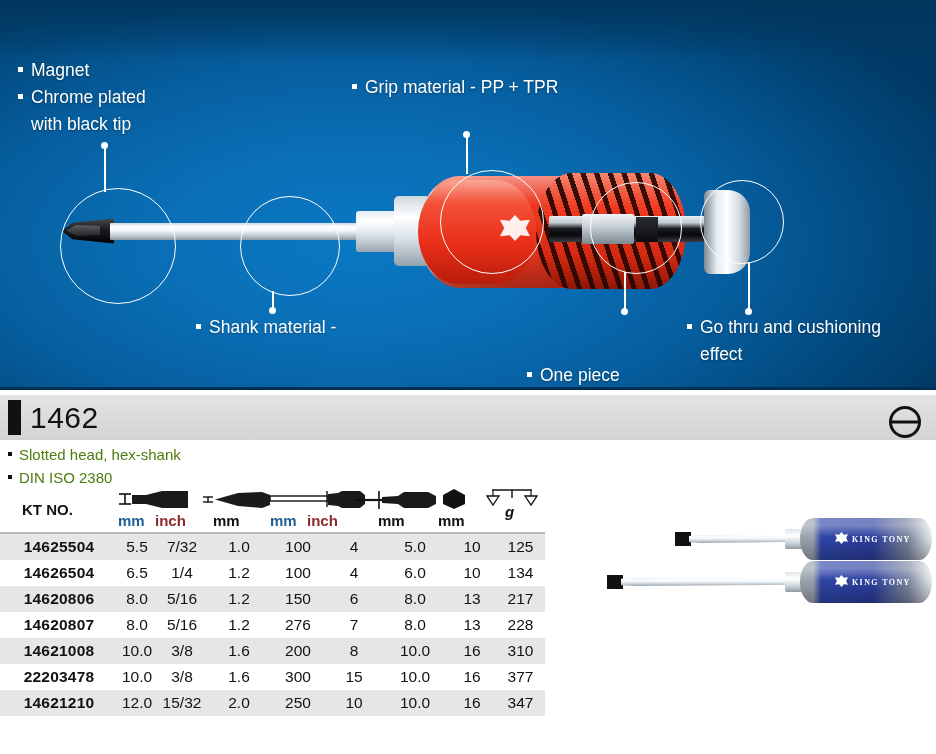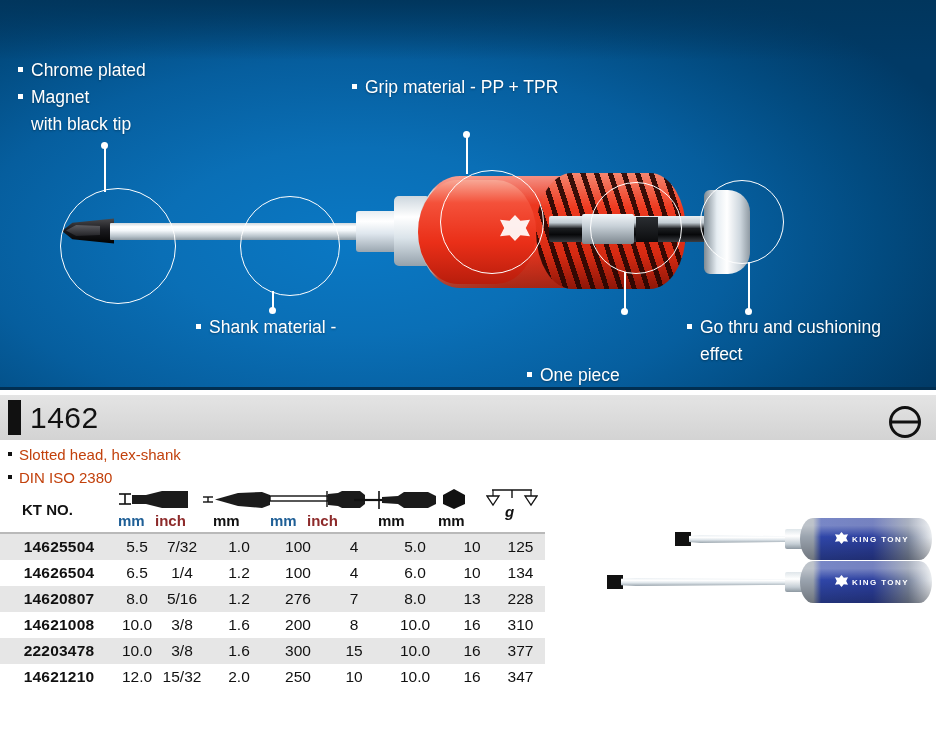--- a/index.html
+++ b/index.html
@@ -130,21 +130,21 @@
     background:linear-gradient(#e4e4e4,#d3d3d3);
   }
   .band-bar { position:absolute; left:8px; top:400px; width:13px; height:35px; background:#111111; }
   .band-title {
     position:absolute; left:30px; top:400px; height:35px; line-height:35px;
     font-size:30px; color:#111; letter-spacing:.5px;
   }
   .head-icon { position:absolute; right:14px; top:405px; width:34px; height:34px; }
 
   .spec-list { position:absolute; left:8px; top:443px; }
-  .spec-list .li { font-size:15px; color:#c2410c; line-height:1.55; white-space:nowrap; }
+  .spec-list .li { font-size:15px; color:#4d7c0f; line-height:1.55; white-space:nowrap; }
   .spec-list .bul {
     display:inline-block; width:4px; height:4px; background:#111;
     vertical-align:middle; margin-right:7px; position:relative; top:-2px;
   }
 
   
   .table { position:absolute; left:0; top:490px; width:545px; }
   .thead {
     position:relative; height:44px; background:#ffffff;
     border-bottom:2px solid #b9b9b9;
@@ -173,21 +173,21 @@
   .photo { position:absolute; }
   .ph-shank { background:linear-gradient(#e9eef2 0%,#ffffff 30%,#dfe6eb 60%,#9aa5ad 100%); }
   .ph-tip   { background:#111; }
   .ph-ferr  { background:linear-gradient(#dfe6ea,#ffffff 35%,#c5ced5 75%,#8d98a1); border-radius:2px; }
   .ph-handle{
     border-radius:16px/26px;
     background:
       linear-gradient(180deg, rgba(255,255,255,.35) 0 18%, rgba(255,255,255,0) 45%, rgba(0,0,0,.28) 100%),
       linear-gradient(90deg,#9aa3ae 0 10%, #2f46a8 16%, #2c3f9e 55%, #7d88a0 82%, #e9ecef 100%);
   }
-  .ph-text { position:absolute; color:#ffffff; font-size:8px; letter-spacing:1.4px; font-weight:700; }
+  .ph-text { position:absolute; color:#ffffff; font-size:8px; letter-spacing:1.4px; font-weight:700;font-family:Liberation Serif, serif; }
   .ph-logo { position:absolute; background:#fff;
     clip-path:polygon(50% 0%, 68% 22%, 100% 18%, 86% 50%, 100% 82%, 68% 78%, 50% 100%, 32% 78%, 0% 82%, 14% 50%, 0% 18%, 32% 22%); }
 </style>
 </head>
 <body>
 
 <div id="page">
 
   <div class="hero">
     <div class="hero-topshade"></div>
@@ -221,22 +221,22 @@
     <div class="lead" style="left:466px; top:134px; height:40px;"></div>
     <div class="dot" style="left:463px; top:131px;"></div>
 
     <div class="lead" style="left:624px; top:272px; height:42px;"></div>
     <div class="dot" style="left:621px; top:308px;"></div>
 
     <div class="lead" style="left:748px; top:262px; height:52px;"></div>
     <div class="dot" style="left:745px; top:308px;"></div>
 
     <div class="callout-text c1">
+      <span class="li"><span class="bul"></span><span>Magnet</span></span>
       <span class="li"><span class="bul"></span><span>Chrome plated</span></span>
-      <span class="li"><span class="bul"></span><span>Magnet</span></span>
       <span class="li indent"><span>with black tip</span></span>
     </div>
 
     <div class="callout-text c2">
       <span class="li"><span class="bul"></span><span>Grip material - PP + TPR</span></span>
     </div>
 
     <div class="callout-text c3">
       <span class="li"><span class="bul"></span><span>Shank material -</span></span>
     </div>
@@ -348,20 +348,31 @@
             <td class="mm">6.5</td>
             <td class="inch">1/4</td>
             <td>1.2</td>
             <td class="mm">100</td>
             <td class="inch">4</td>
             <td>6.0</td>
             <td>10</td>
             <td>134</td>
           </tr>
           <tr>
+            <td class="kt">14620806</td>
+            <td class="mm">8.0</td>
+            <td class="inch">5/16</td>
+            <td>1.2</td>
+            <td class="mm">150</td>
+            <td class="inch">6</td>
+            <td>8.0</td>
+            <td>13</td>
+            <td>217</td>
+          </tr>
+          <tr>
             <td class="kt">14620807</td>
             <td class="mm">8.0</td>
             <td class="inch">5/16</td>
             <td>1.2</td>
             <td class="mm">276</td>
             <td class="inch">7</td>
             <td>8.0</td>
             <td>13</td>
             <td>228</td>
           </tr>

